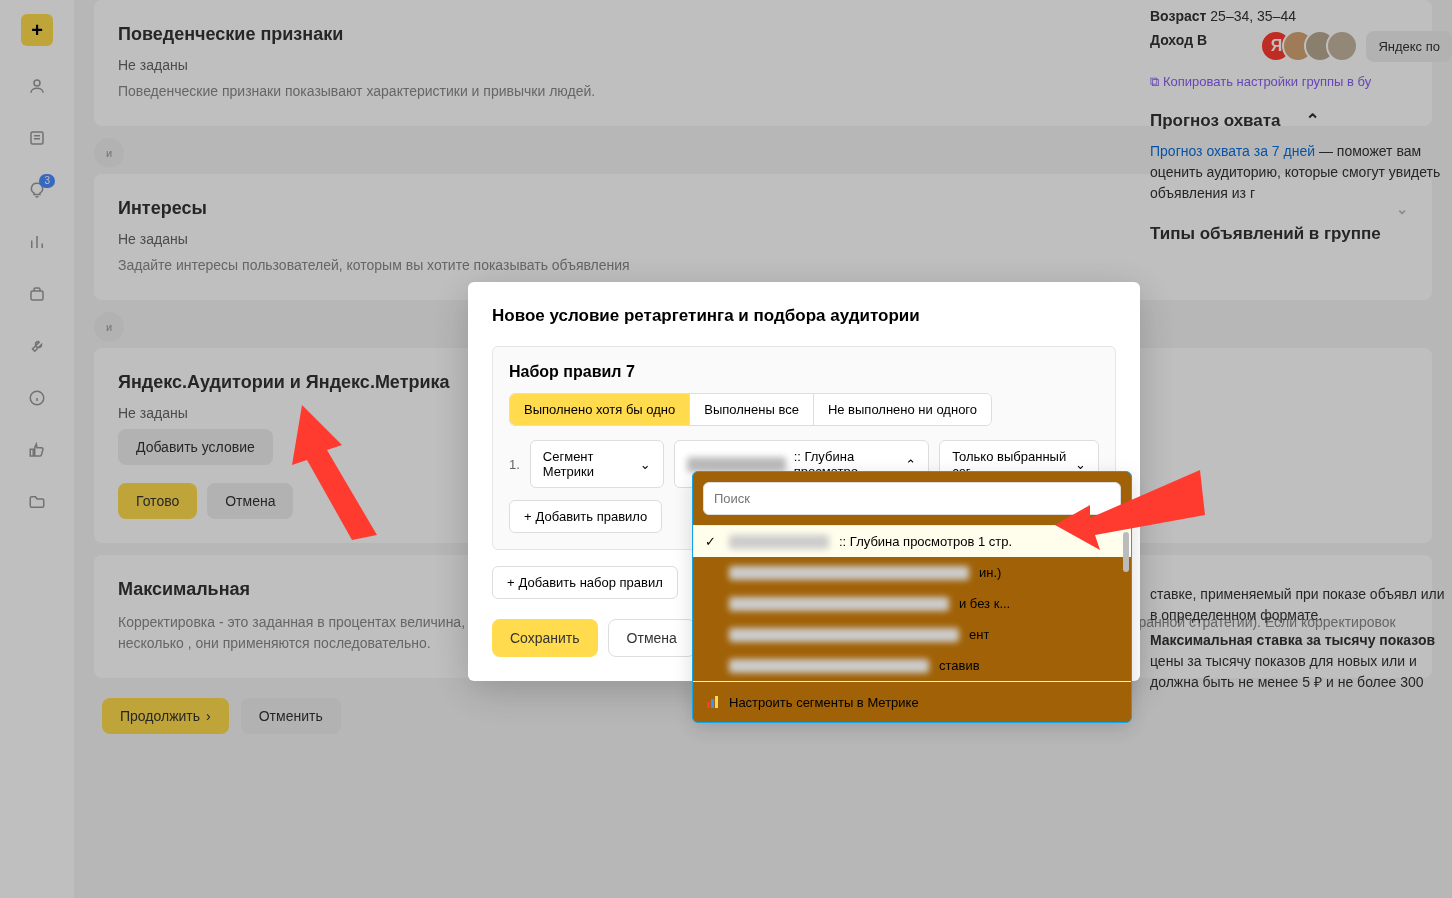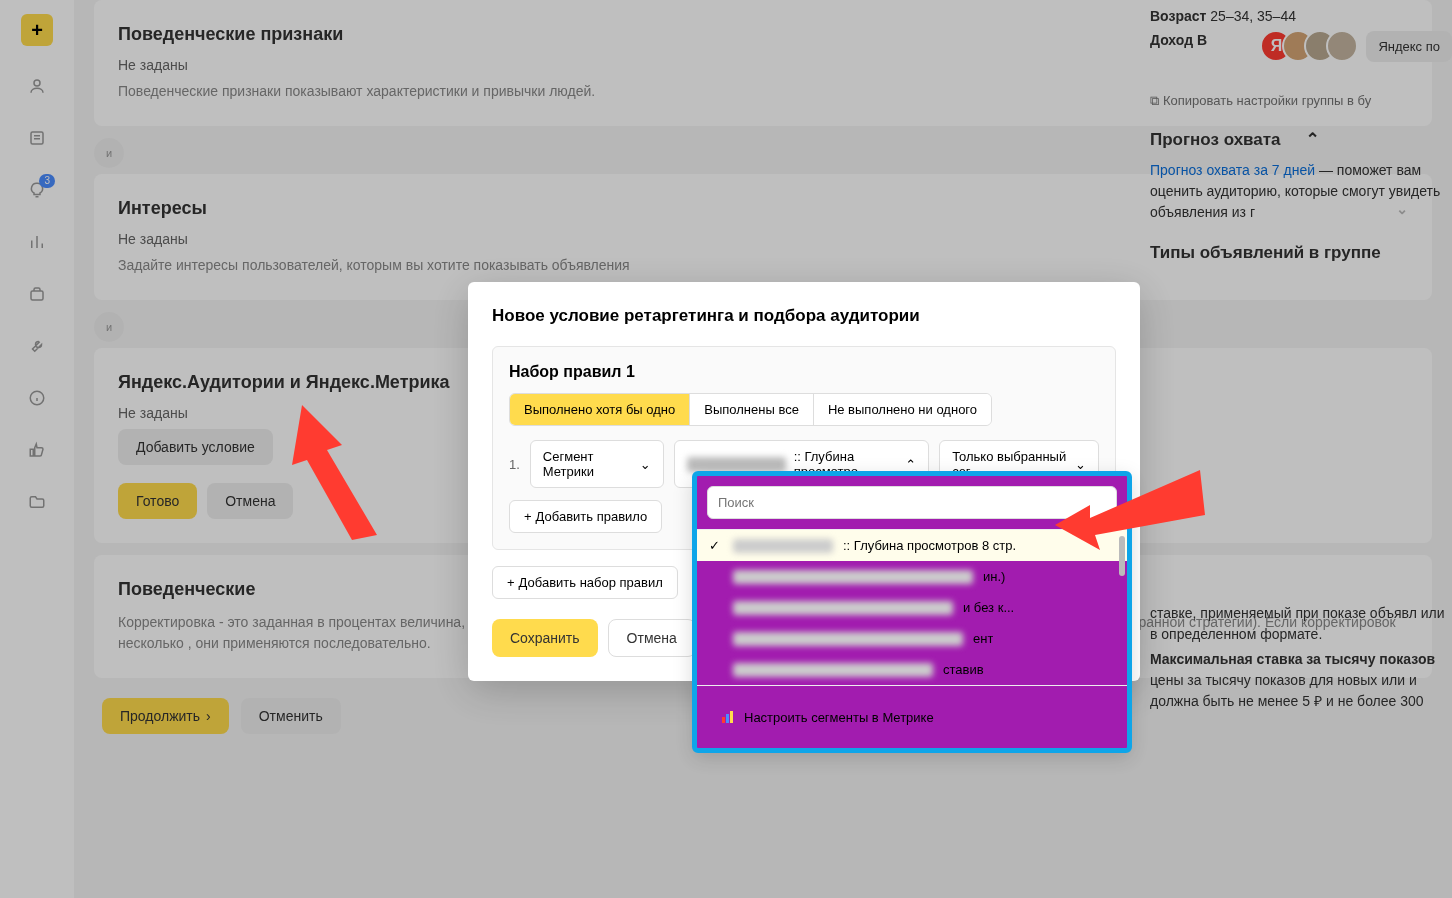--- a/index.html
+++ b/index.html
@@ -39,30 +39,30 @@
 .ruleset-title{font-weight:600;margin-bottom:12px}
 .seg-btns{display:flex;border:1px solid #ddd;border-radius:6px;overflow:hidden;margin-bottom:14px;width:fit-content}
 .seg-btn{padding:8px 14px;font-size:13px;background:#fff;border:none;cursor:pointer}
 .seg-btn.active{background:#ffdb4d}
 .seg-btn+.seg-btn{border-left:1px solid #ddd}
 .rule-row{display:flex;gap:10px;align-items:center;margin-bottom:12px}
 .rule-num{font-size:13px;color:#666}
 .select{border:1px solid #ddd;border-radius:6px;padding:8px 12px;font-size:13px;background:#fff;display:flex;align-items:center;justify-content:space-between;gap:8px;cursor:pointer}
 .select .blurred{filter:blur(3px);background:#bbb;color:transparent;border-radius:3px;padding:0 30px}
 .add-rule{padding:8px 14px;border:1px solid #ddd;background:#fff;border-radius:6px;font-size:13px;display:inline-flex;align-items:center;gap:4px;cursor:pointer}
-.dropdown{position:absolute;left:692px;top:471px;width:440px;background:#a21caf;border:5px solid #0ea5e9;border-radius:6px;z-index:15;box-shadow:0 6px 20px rgba(0,0,0,0.15)}
+.dropdown{position:absolute;left:692px;top:471px;width:440px;background:#a16207;border:1px solid #0ea5e9;border-radius:6px;z-index:15;box-shadow:0 6px 20px rgba(0,0,0,0.15)}
 .dd-search{padding:10px;border-bottom:1px solid #eee}
 .dd-search input{width:100%;border:1px solid #ddd;border-radius:6px;padding:8px 10px;font-size:13px}
 .dd-list{max-height:160px;overflow-y:auto}
 .dd-item{display:flex;align-items:center;gap:10px;padding:8px 12px;font-size:13px;cursor:pointer}
 .dd-item.sel{background:#fffdeb}
 .check{width:14px}
 .dd-blur{filter:blur(3px);background:#ccc;color:transparent;border-radius:3px;padding:0 50px;display:inline-block;height:14px}
 .dd-item .txt{white-space:nowrap;overflow:hidden;text-overflow:ellipsis}
-.dd-foot{border-top:1px solid #eee;padding:23px;display:flex;align-items:center;gap:8px;font-size:13px;cursor:pointer}
+.dd-foot{border-top:1px solid #eee;padding:12px;display:flex;align-items:center;gap:8px;font-size:13px;cursor:pointer}
 .ya-icon{width:16px;height:16px;display:inline-block}
 .arrow{position:absolute;z-index:20}
 .arrow svg{display:block}
 .scrollbar{position:absolute;right:2px;top:6px;width:6px;height:40px;background:#bbb;border-radius:3px}
 </style>
 </head>
 <body>
 
 <div class="sidebar">
   <div class="plus-btn">+</div>
@@ -145,37 +145,37 @@
       </div>
     <div class="sub">Не заданы</div>
     <button class="btn btn-grey">Добавить условие</button>
     <div class="btn-row">
       <button class="btn btn-yellow">Готово</button>
       <button class="btn btn-grey">Отмена</button>
     </div>
   </div>
   <div class="card">
     <div class="card-title">
-        <span>Поведенческие</span>
+        <span>Максимальная</span>
       </div>
     <div class="desc">Корректировка - это заданная в процентах величина, на которую повышается или понижается ставка за клик или ценность конверсии(в зависимости от выбранной стратегии). Если корректировок несколько , они применяются последовательно.</div>
   </div>
   <div class="footer-row">
     <button class="btn btn-yellow cont-btn">
         <span>Продолжить</span>
         <span>›</span>
       </button>
     <button class="btn btn-grey">Отменить</button>
   </div>
 </div>
 
 <div class="right-panel">
   <div class="rp-row"><span class="rp-label">Возраст</span> <span>25–34, 35–44</span></div>
   <div class="rp-row"><span class="rp-label">Доход В</span></div>
-  <div class="rp-row" style="color:#737373;font-size:13px;margin-top:45px"><span>⧉</span> <span>Копировать настройки группы в бу</span></div>
+  <div class="rp-row" style="color:#8b5cf6;font-size:13px;margin-top:26px"><span>⧉</span> <span>Копировать настройки группы в бу</span></div>
   <div class="rp-sec">
       <span>Прогноз охвата</span>
       <span>⌃</span>
     </div>
   <div class="rp-text"><span class="rp-link">Прогноз охвата за 7 дней</span><span> — поможет вам оценить аудиторию, которые смогут увидеть объявления из г</span></div>
   <div class="rp-sec">Типы объявлений в группе</div>
   <div style="height:330px"></div>
   <div class="rp-text">ставке, применяемый при показе объявл или в определенном формате.</div>
   <div class="rp-text" style="margin-top:4px"><span class="rp-label">Максимальная ставка за тысячу показов</span> <span>цены за тысячу показов для новых или и должна быть не менее 5 ₽ и не более 300</span></div>
 </div>
@@ -188,21 +188,21 @@
     <div class="av" style="background:#c4b5a0"></div>
   </div>
   <button class="btn btn-grey" style="font-size:13px;padding:8px 12px">Яндекс по</button>
 </div>
 
 <div class="overlay"></div>
 
 <div class="modal">
   <div class="modal-title">Новое условие ретаргетинга и подбора аудитории</div>
   <div class="ruleset">
-    <div class="ruleset-title">Набор правил 1</div>
+    <div class="ruleset-title">Набор правил 7</div>
     <div class="seg-btns">
       <button class="seg-btn active">Выполнено хотя бы одно</button>
       <button class="seg-btn">Выполнены все</button>
       <button class="seg-btn">Не выполнено ни одного</button>
     </div>
     <div class="rule-row">
       <span class="rule-num">1.</span>
       <div class="select" style="width:150px">
           <span>Сегмент Метрики</span>
           <span>⌄</span>
@@ -233,21 +233,21 @@
 </div>
 
 <div class="dropdown">
   <div class="dd-search">
     <input type="text" placeholder="Поиск" style="">
   </div>
   <div class="dd-list" style="position:relative">
     <div class="dd-item sel">
         <span class="check">✓</span>
         <span class="dd-blur"></span>
-        <span class="txt"> :: Глубина просмотров 8 стр.</span>
+        <span class="txt"> :: Глубина просмотров 1 стр.</span>
       </div>
     <div class="dd-item">
         <span class="check"></span>
         <span class="dd-blur" style="padding:0 120px"></span>
         <span class="txt">ин.)</span>
       </div>
     <div class="dd-item">
         <span class="check"></span>
         <span class="dd-blur" style="padding:0 110px"></span>
         <span class="txt">и без к...</span>

